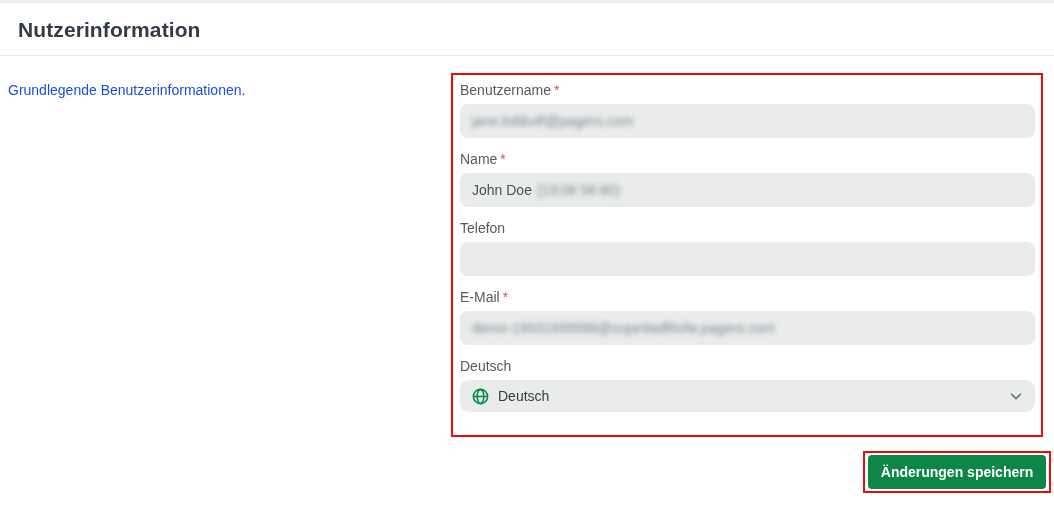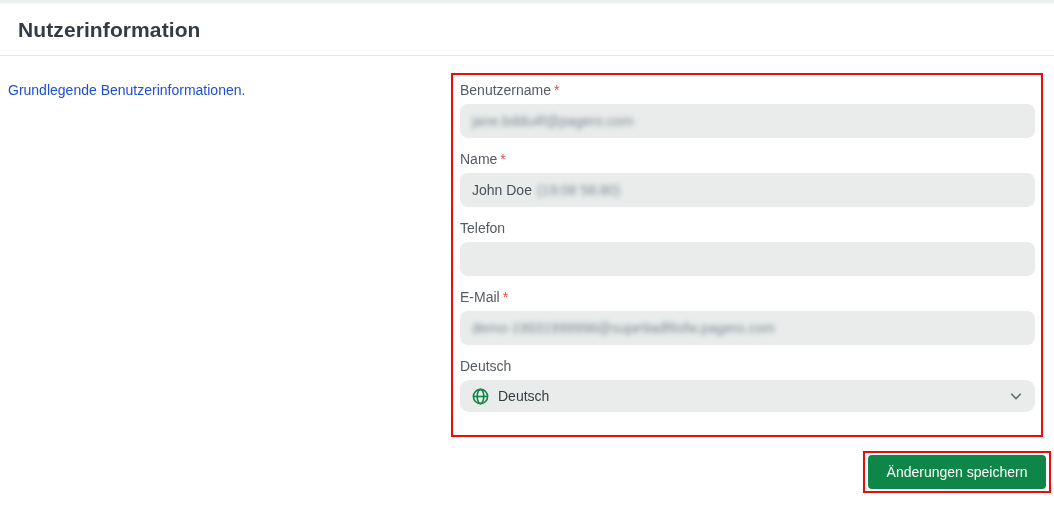--- a/index.html
+++ b/index.html
@@ -79,20 +79,21 @@
     border: 2px solid #ea0b0b;
     display: flex; align-items: center; justify-content: center;
   }
   .save-btn {
     width: 178px; height: 34px;
     background: #0e8647; color: #ffffff;
     border: none; border-radius: 4px;
     font-family: "Liberation Sans", sans-serif;
     font-size: 14px;
     cursor: pointer;
+    font-weight: bold;
   }
 </style>
 </head>
 <body>
 
 <div class="page">
 
   <div class="top-strip"></div>
 
   <div class="page-title">Nutzerinformation</div>

